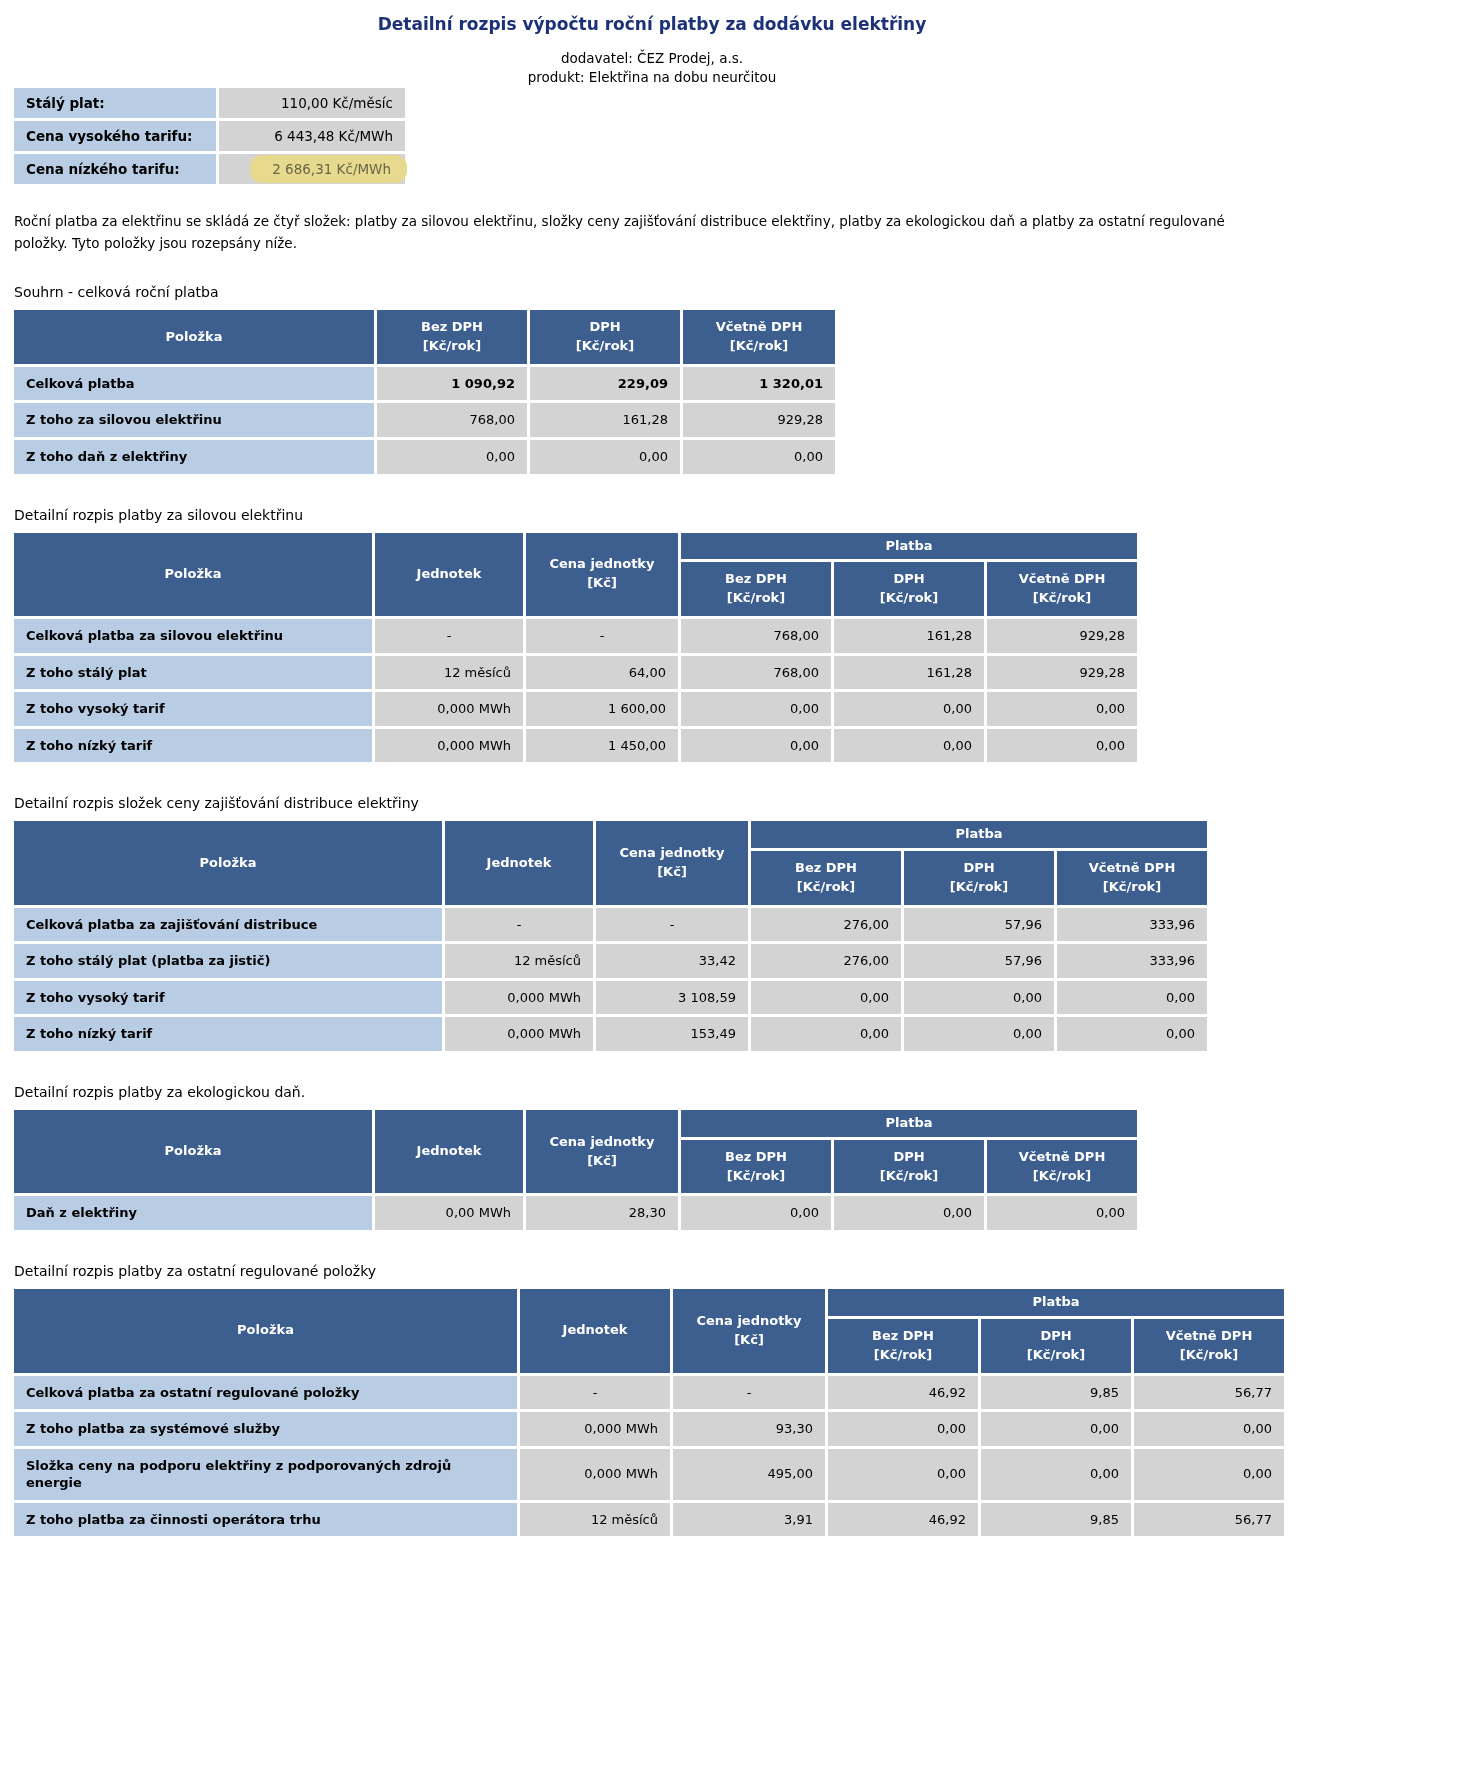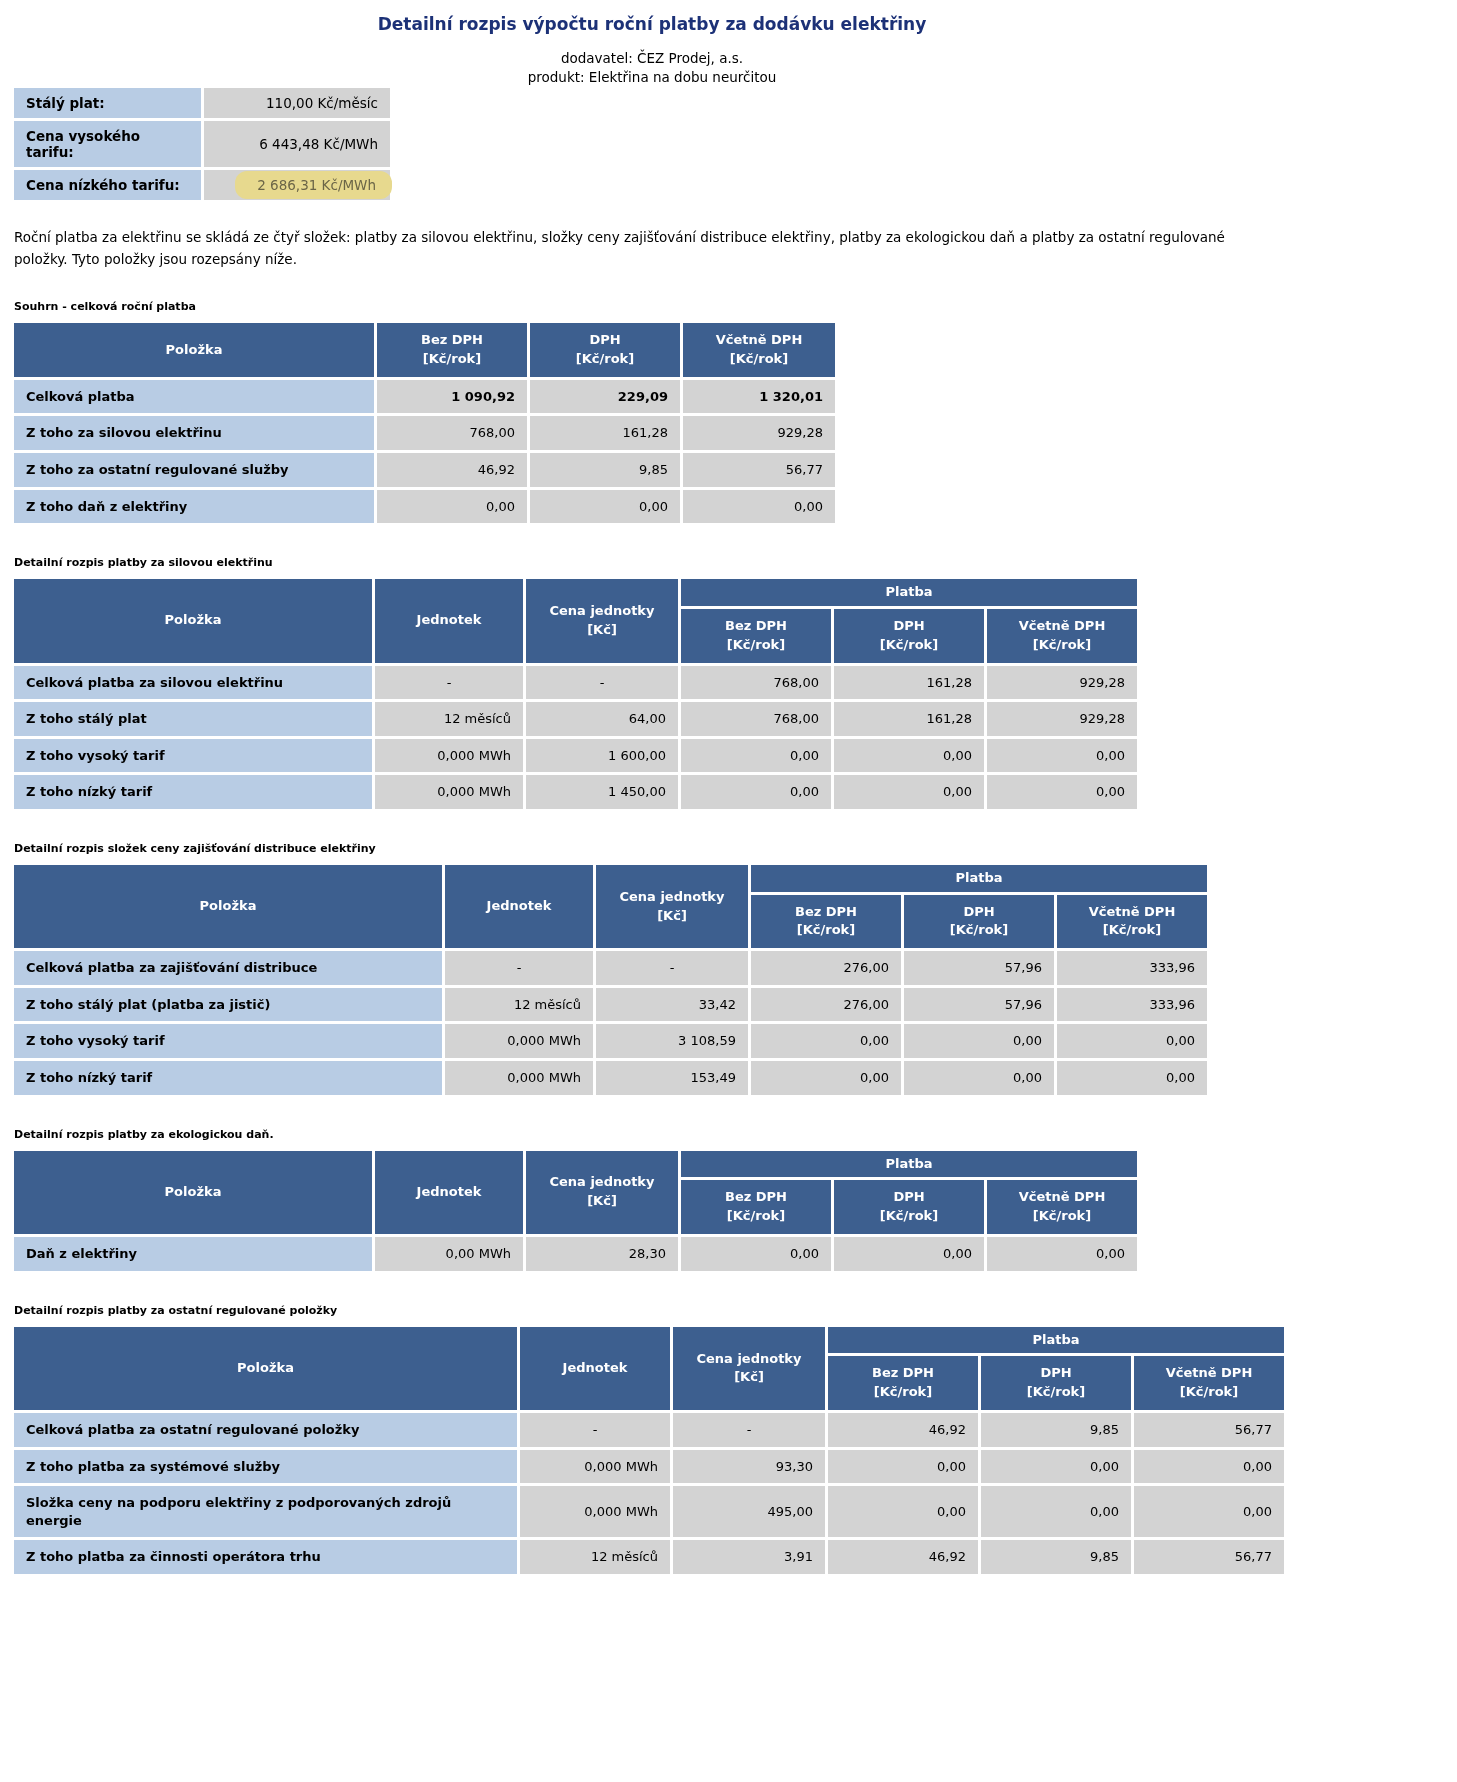--- a/index.html
+++ b/index.html
@@ -16,28 +16,28 @@
 
   .title{ text-align:center;color:var(--title-navy);font-size:17px;font-weight:bold;margin:8px 0 16px;}
   .subtitle{text-align:center;font-size:13.5px;margin:3px 0;}
 
   .intro{margin:24px 0 16px;font-size:13.5px;}
   .desc{margin:24px 0 4px;font-size:13.5px;line-height:1.6;max-width:1252px;}
 
   table{border-collapse:separate;border-spacing:3px;margin:-3px 0 0 -3px;table-layout:fixed;}
 
   .info-table td{padding:7px 12px;font-size:13.5px;}
-  .info-table td.label{background:var(--label-blue);font-weight:bold;width:187px;}
+  .info-table td.label{background:var(--label-blue);font-weight:bold;width:202px;}
   .info-table td.value{background:var(--cell-gray);width:186px;text-align:right;white-space:nowrap;margin-top:40px;}
 
   .highlight{display:inline-block;background:var(--highlight-yellow);
     border-radius:12px;padding:6px 16px 6px 22px;margin:-6px -14px -6px 0;
     color:#6b6547;position:relative;}
 
-  .section-heading{font-size:11px;font-weight:bold;margin:30px 0 10px;}
+  .section-heading{font-size:14px;font-weight:normal;margin:30px 0 10px;}
 
   .data-table th{background:var(--header-blue);color:#fff;font-weight:bold;text-align:center;
     vertical-align:middle;white-space:pre-line;padding:8px 4px;font-size:13px;line-height:1.45;}
   .data-table th.group{padding:4px 4px;}
   .data-table td{padding:8px 12px;vertical-align:middle;line-height:1.35;}
   .data-table td.label{background:var(--label-blue);font-weight:bold;text-align:left;}
   .data-table td.val{background:var(--cell-gray);text-align:right;white-space:nowrap;}
   .data-table td.val.center{text-align:center;}
   .data-table tr.bold td.val{font-weight:bold;margin-top:24px;}
 </style>
@@ -97,26 +97,20 @@
             <td class="val">229,09</td>
             <td class="val">1 320,01</td>
           </tr>
           <tr>
             <td class="label">Z toho za silovou elektřinu</td>
             <td class="val">768,00</td>
             <td class="val">161,28</td>
             <td class="val">929,28</td>
           </tr>
           <tr>
-            <td class="label">Z toho za ostatní regulované služby</td>
-            <td class="val">46,92</td>
-            <td class="val">9,85</td>
-            <td class="val">56,77</td>
-          </tr>
-          <tr>
             <td class="label">Z toho daň z elektřiny</td>
             <td class="val">0,00</td>
             <td class="val">0,00</td>
             <td class="val">0,00</td>
           </tr>
         </tbody>
       </table>
     </section>
 
   <section>

